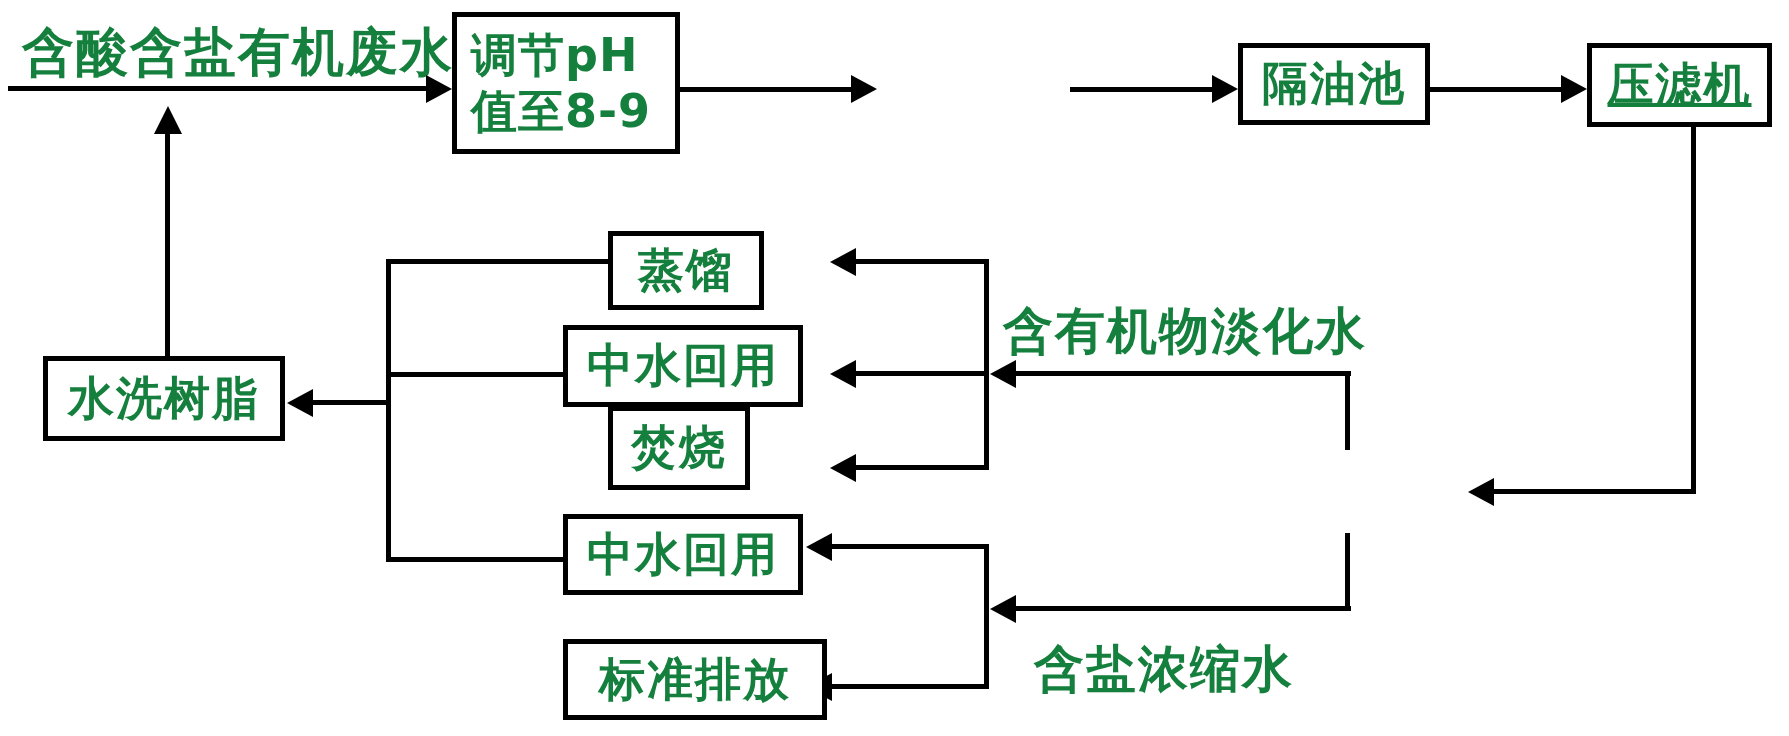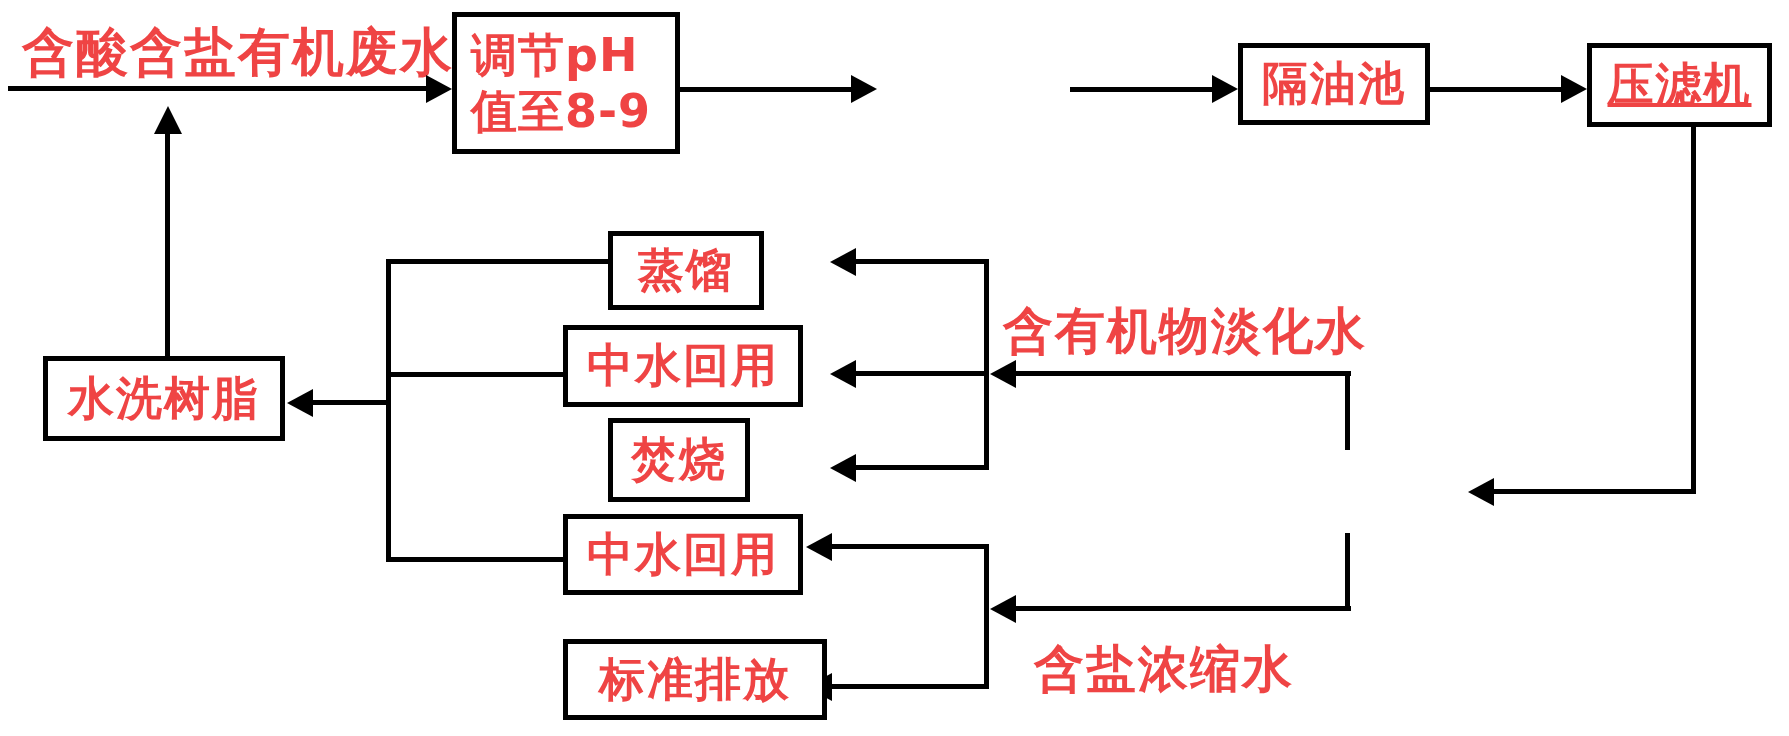--- a/index.html
+++ b/index.html
@@ -2,21 +2,21 @@
 <html><head>
 <meta charset="utf-8">
 <style>
   html, body { margin: 0; padding: 0; background: #ffffff; }
   #canvas {
     position: relative;
     width: 1789px;
     height: 736px;
     background: #ffffff;
     font-family: "DejaVu Sans", "Liberation Sans", sans-serif;
-    color: #ef4444;
+    color: #15803d;
     overflow: hidden;
   }
   .box {
     position: absolute;
     box-sizing: border-box;
     border: 5px solid #000000;
     background: #ffffff;
     display: flex;
     align-items: center;
     justify-content: center;
@@ -67,21 +67,21 @@
 
 
   <div class="box" style="left:1238px; top:43px; width:192px; height:82px;">隔油池</div>
 
   <div class="box" style="left:1587px; top:43px; width:185px; height:84px;text-decoration:underline;">压滤机</div>
 
   <div class="box" style="left:608px; top:231px; width:156px; height:79px;">蒸馏</div>
 
   <div class="box" style="left:563px; top:325px; width:240px; height:82px;">中水回用</div>
 
-  <div class="box" style="left:608px; top:418px; width:142px; height:84px;">焚烧</div>
+  <div class="box" style="left:608px; top:406px; width:142px; height:84px;">焚烧</div>
 
   <div class="box" style="left:563px; top:514px; width:240px; height:81px;">中水回用</div>
 
   <div class="box" style="left:563px; top:639px; width:264px; height:81px;text-align:center;">标准排放</div>
 
   <div class="box" style="left:43px; top:356px; width:242px; height:85px;">水洗树脂</div>
 
 
   <div class="hline" style="left:8px; top:86px; width:420px;"></div>
   <div class="arr right" style="left:426px; top:75px;"></div>

